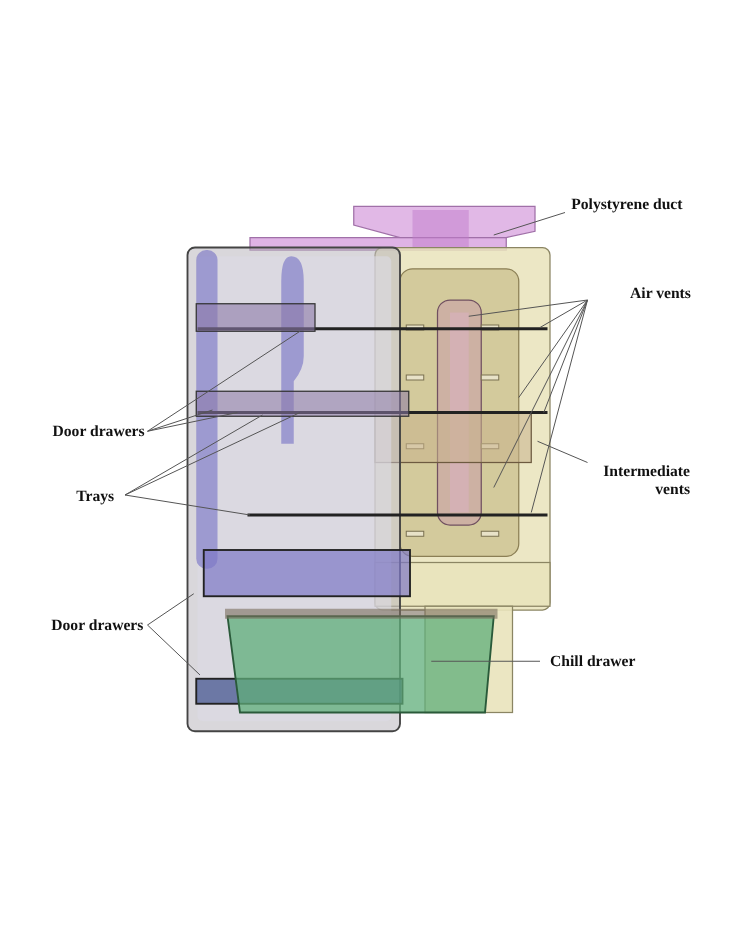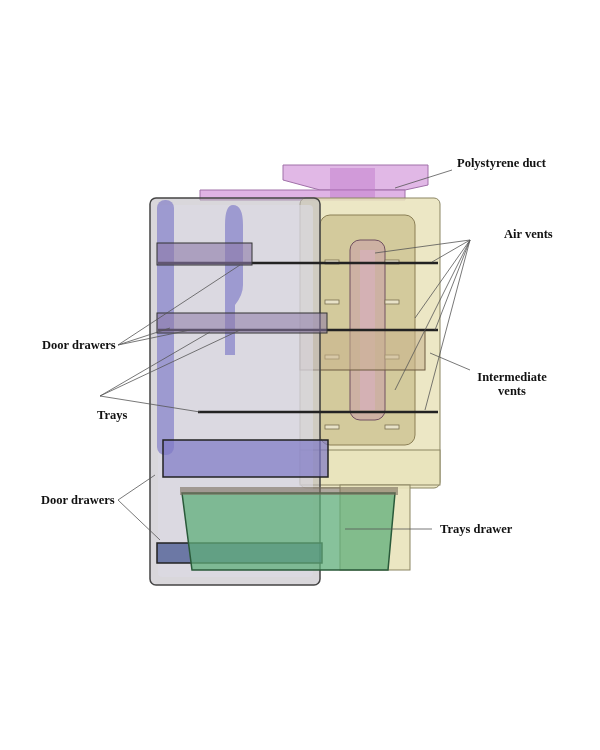--- a/index.html
+++ b/index.html
@@ -1,19 +1,19 @@
 <!DOCTYPE html>
 <html><head>
 <meta charset="utf-8">
 <style>
   html, body { margin:0; padding:0; background:#ffffff; }
   body { width:600px; height:750px; position:relative; overflow:hidden; font-family:"Liberation Serif","DejaVu Serif",serif; }
   .canvas { position:absolute; left:0; top:0; width:600px; height:750px; }
   .label { position:absolute; font-weight:bold; font-size:12.5px; color:#111; white-space:nowrap; line-height:14px;text-align:right; }
-  .label.center { text-align:center; }
+  .label.center { text-align:right; }
 </style>
 </head>
 <body>
 
 <div class="canvas">
   <svg width="600" height="750" viewBox="0 0 600 750">
 
     <g>
       <polygon points="283,165 428,165 428,185 405,190 320,190 283,180" fill="#d9a6e0" fill-opacity="0.8" stroke="#a070a8" stroke-width="1"></polygon>
       <polygon points="200,190 405,190 405,200 200,200" fill="#d9a6e0" fill-opacity="0.85" stroke="#a070a8" stroke-width="1"></polygon>
@@ -87,20 +87,20 @@
       <line x1="430" y1="353" x2="470" y2="370"></line>
       <line x1="118" y1="500" x2="155" y2="475"></line>
       <line x1="118" y1="500" x2="160" y2="540"></line>
       <line x1="345" y1="529" x2="432" y2="529"></line>
     </g>
   </svg>
 
   <div class="label" style="left:457px;top:156px;">Polystyrene duct</div>
   <div class="label" style="left:460px;top:227px;margin-left:44px;">Air vents</div>
   <div class="label" style="left:42px;top:338px;">Door drawers</div>
-  <div class="label" style="left:61px;top:408px;margin-left:36px;">Trays</div>
+  <div class="label" style="left:61px;top:390px;">Trays</div>
   <div class="label center" style="left:472px;top:370px;width:80px;">
     <div>Intermediate</div>
     <div>vents</div>
   </div>
   <div class="label" style="left:41px;top:493px;">Door drawers</div>
-  <div class="label" style="left:440px;top:522px;">Trays drawer</div>
+  <div class="label" style="left:440px;top:522px;">Chill drawer</div>
 </div>
 
 </body></html>

